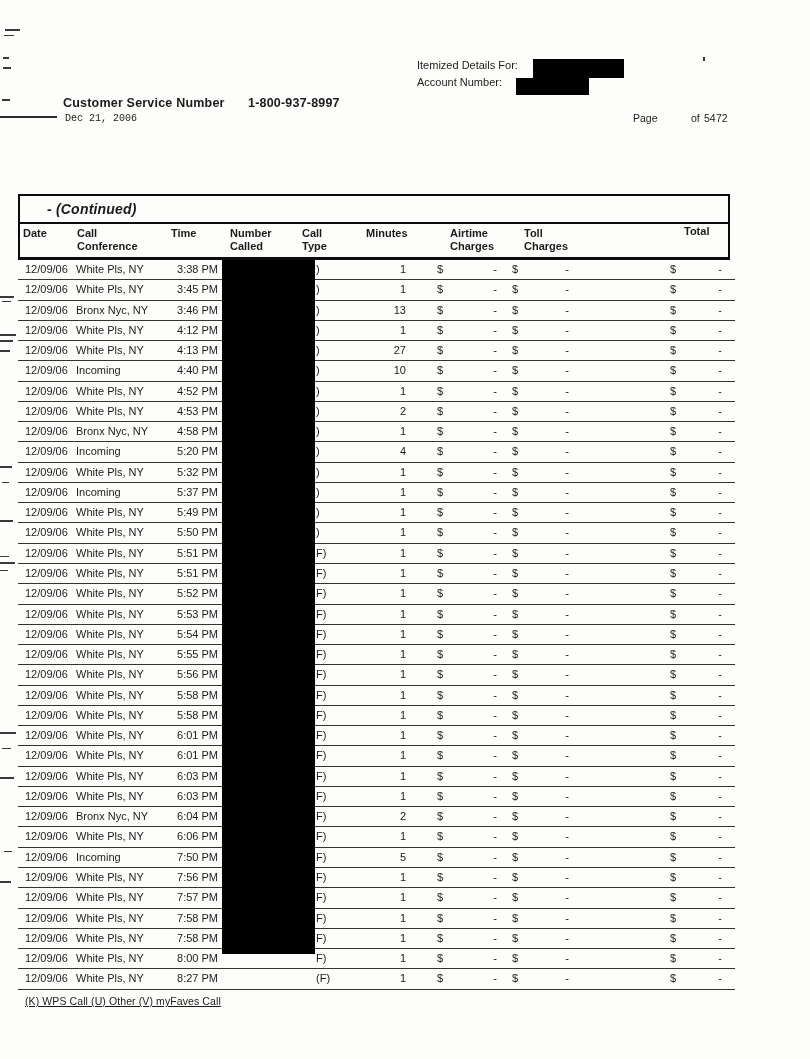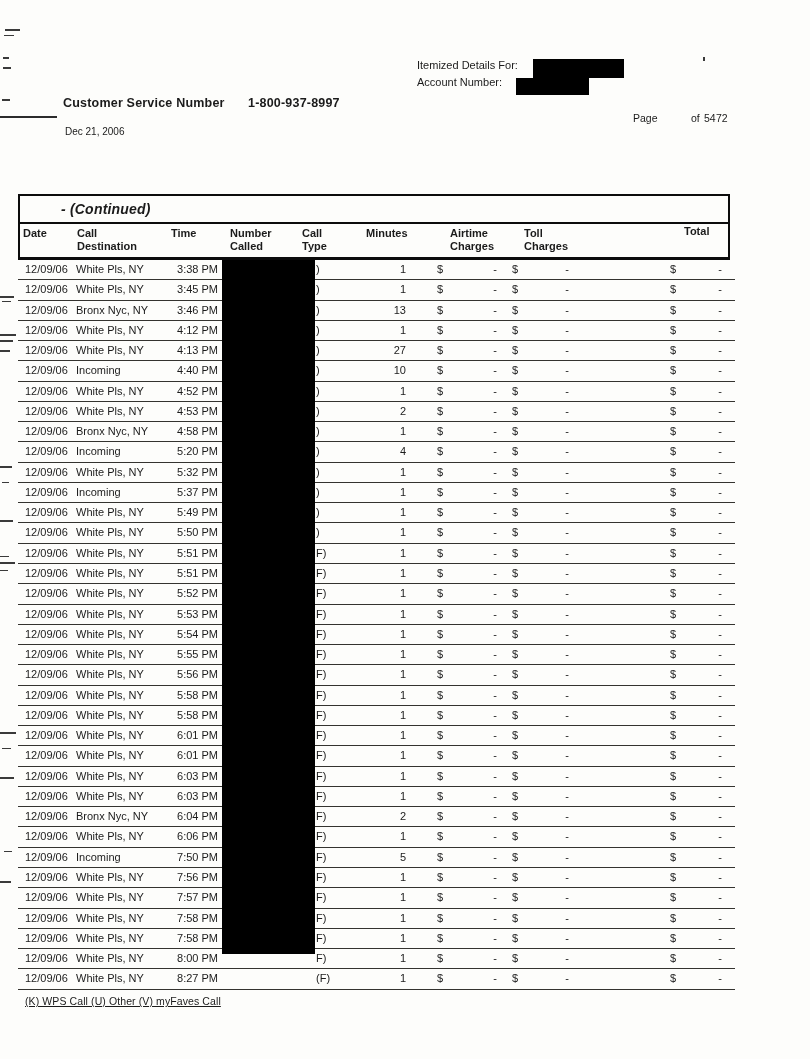--- a/index.html
+++ b/index.html
@@ -24,21 +24,21 @@
     position:absolute;left:0;top:0;width:712px;height:66px;
     border:2px solid #0c0c0c;border-bottom-width:3px;box-sizing:border-box;
     background:#fdfdfb;
   }
   .title-bar{
     height:26px;border-bottom:2px solid #0c0c0c;
     display:flex;align-items:center;padding-left:11px;
     font-size:14px;font-weight:bold;font-style:italic;letter-spacing:.2px;
     white-space:nowrap;
   }
-  .title-suffix{margin-left:30px;}
+  .title-suffix{margin-left:16px;}
   .col-heads{position:relative;height:33px;font-size:11px;font-weight:bold;}
   .col-heads span{position:absolute;line-height:12px;white-space:nowrap;}
   .h-l1{top:3px;} .h-l2{top:16px;}
   .rows{position:absolute;left:0;top:66px;width:717px;}
   .row{position:relative;height:19.28px;border-bottom:1px solid #34332f;font-size:11px;}
   .row span{position:absolute;top:0;height:100%;line-height:19px;white-space:nowrap;}
   .c-date{left:7px;width:54px;}
   .c-dest{left:58px;width:100px;}
   .c-time{left:128px;width:72px;text-align:right;}
   .c-type{left:298px;width:30px;}
@@ -80,35 +80,35 @@
   <div class="artifact" style="left:0;top:881px;width:11px;height:2px"></div>
 
   <div class="abs lbl-small" style="left:417px;top:59px;">Itemized Details For:</div>
   <div class="abs redact" style="left:533px;top:59px;width:91px;height:19px;"></div>
   <div class="abs lbl-small" style="left:417px;top:76px;">Account Number:</div>
   <div class="abs redact" style="left:516px;top:78px;width:73px;height:17px;"></div>
 
   <div class="abs cs-label" style="left:63px;top:96px;">Customer Service Number</div>
   <div class="abs cs-label" style="left:248px;top:96px;">1-800-937-8997</div>
   <div class="abs rule" style="left:0;top:116px;width:57px;height:2px;"></div>
-  <div class="abs date-small" style="left:65px;top:126px;">Dec 21, 2006</div>
+  <div class="abs date-small" style="left:65px;top:113px;font-family:Liberation Mono, monospace;">Dec 21, 2006</div>
   <div class="abs page-num" style="left:633px;top:112px;">Page</div>
   <div class="abs page-num" style="left:674px;top:112px;padding-left:30px;">54</div>
   <div class="abs page-num" style="left:691px;top:112px;">of</div>
   <div class="abs page-num" style="left:716px;top:112px;">72</div>
 
   <div class="table">
     <div class="head-box">
       <div class="title-bar">
         <span class="title-suffix">- (Continued)</span>
       </div>
       <div class="col-heads">
         <span class="h-l1" style="left:3px">Date</span>
         <span class="h-l1" style="left:57px">Call</span>
-        <span class="h-l2" style="left:57px">Destination</span>
+        <span class="h-l2" style="left:57px">Conference</span>
         <span class="h-l1" style="left:151px">Time</span>
         <span class="h-l1" style="left:210px">Number</span>
         <span class="h-l2" style="left:210px">Called</span>
         <span class="h-l1" style="left:282px">Call</span>
         <span class="h-l2" style="left:282px">Type</span>
         <span class="h-l1" style="left:346px">Minutes</span>
         <span class="h-l1" style="left:430px">Airtime</span>
         <span class="h-l2" style="left:430px">Charges</span>
         <span class="h-l1" style="left:504px">Toll</span>
         <span class="h-l2" style="left:504px">Charges</span>

